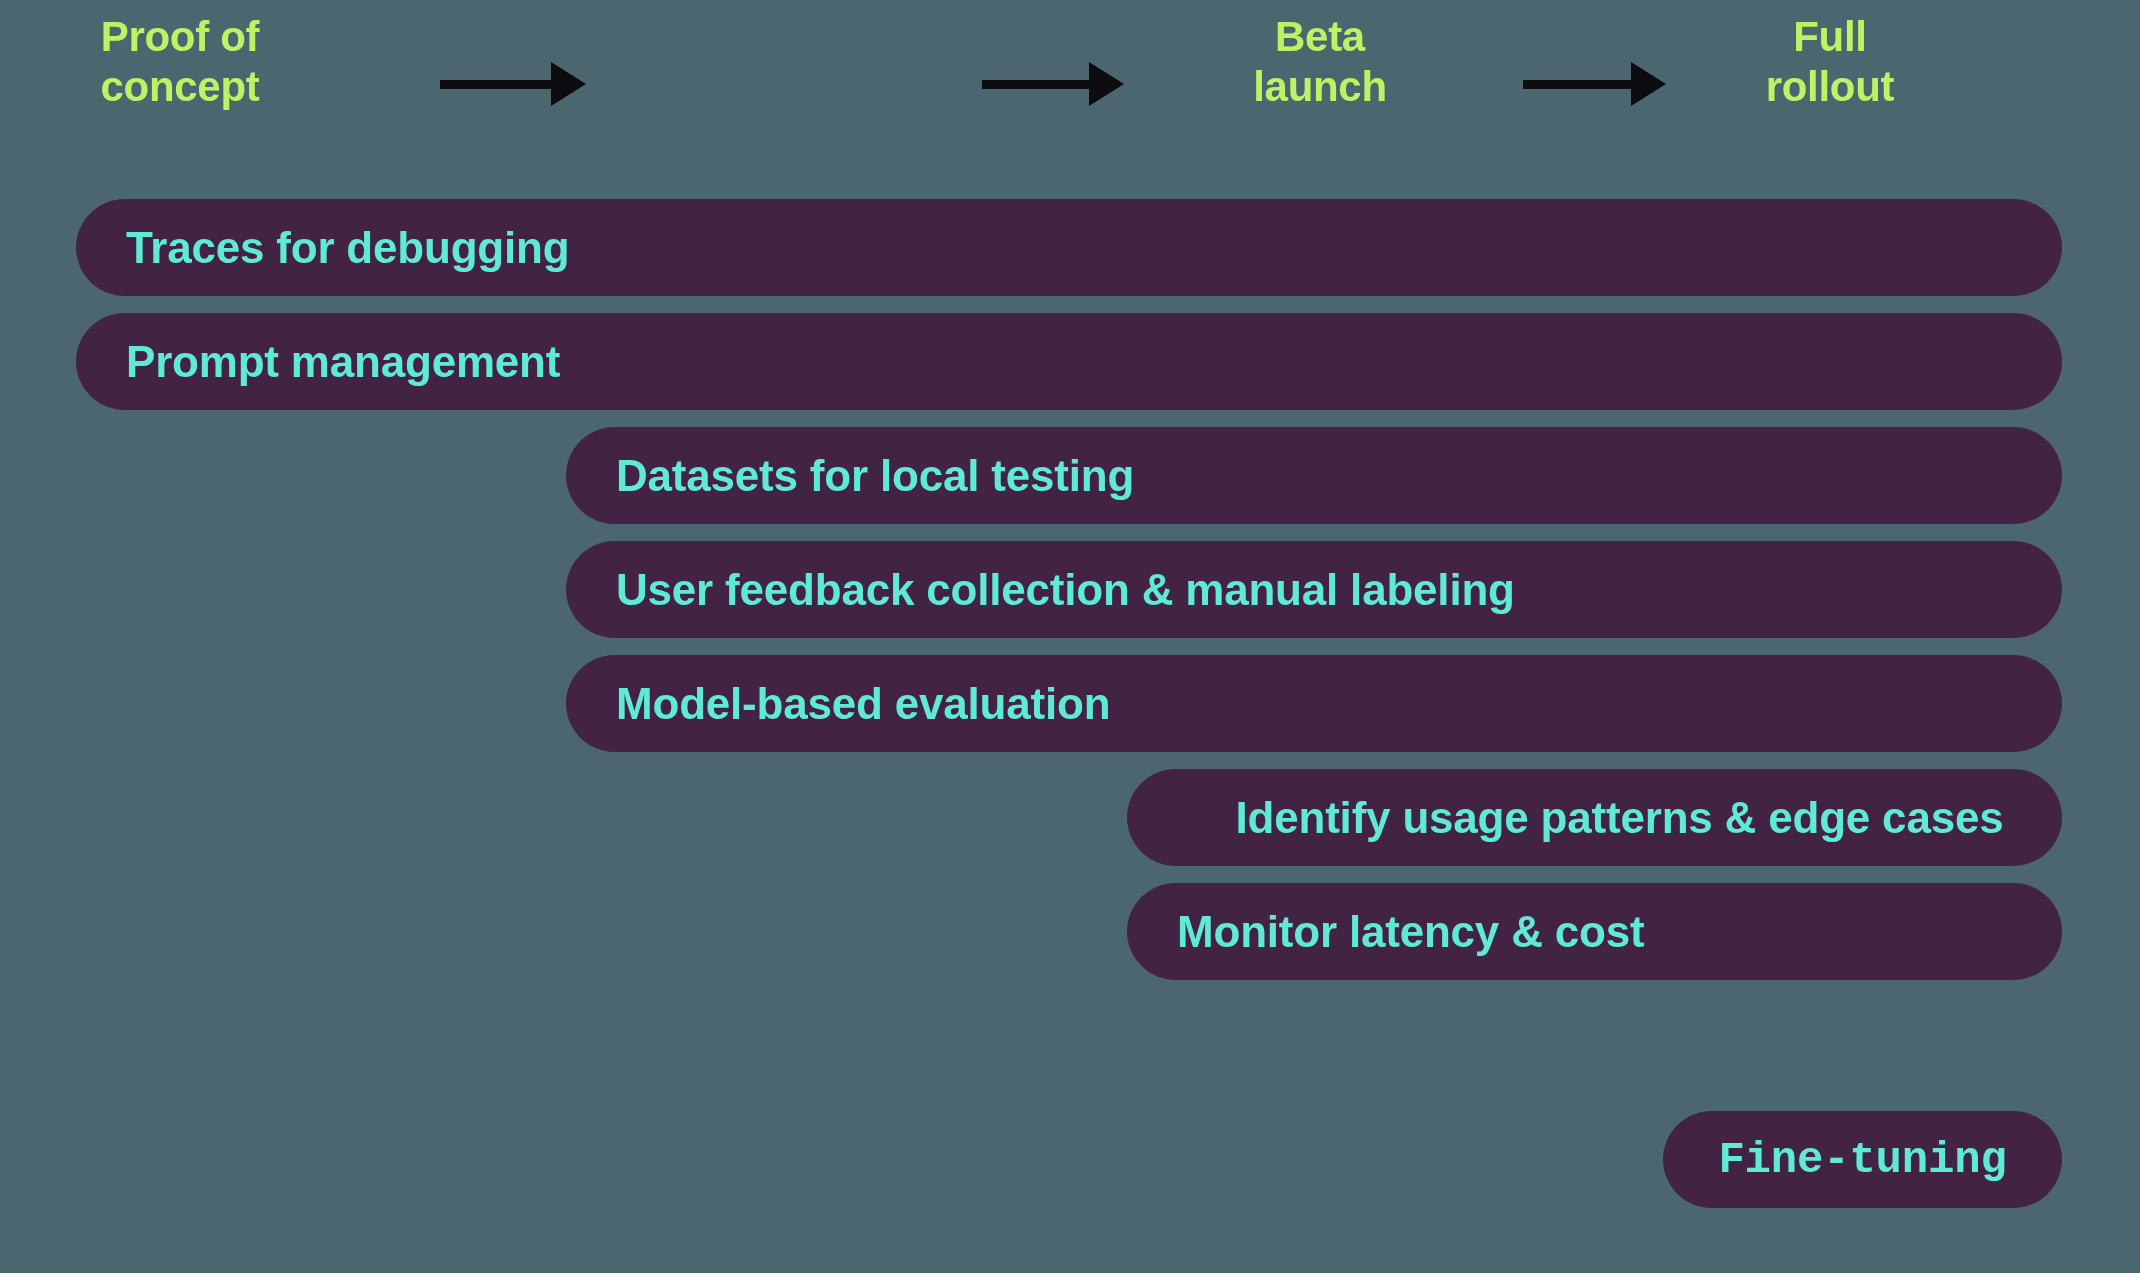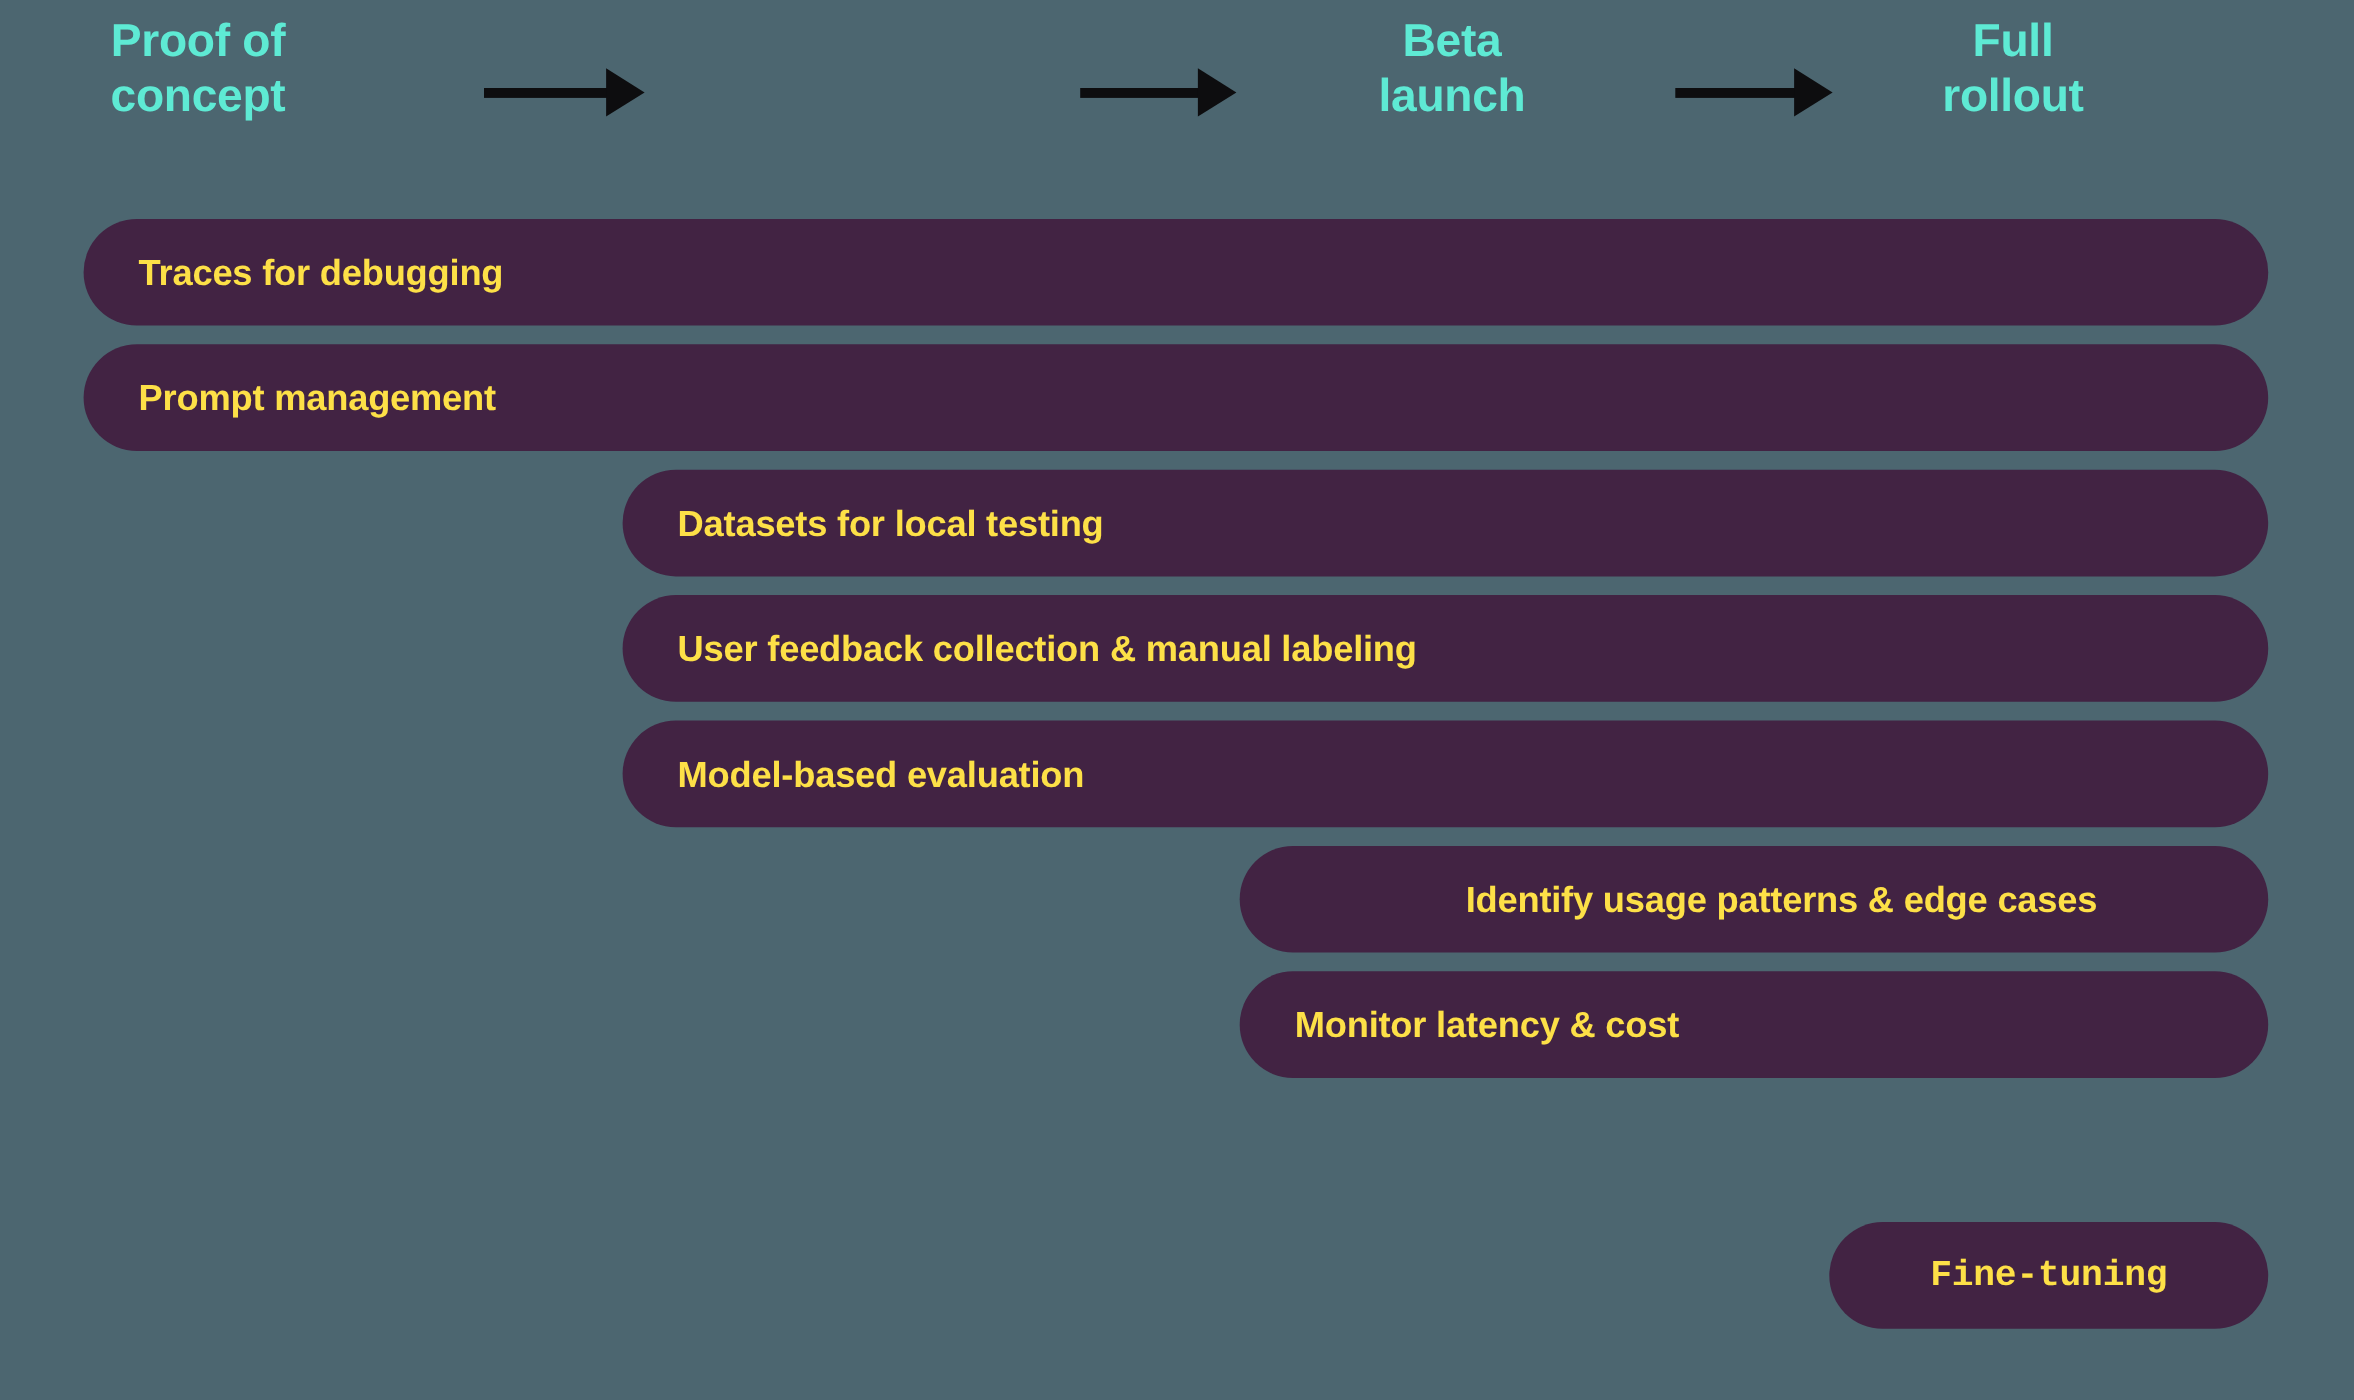--- a/index.html
+++ b/index.html
@@ -26,21 +26,21 @@
     position: absolute;
     left: 0;
     top: 0;
     width: 2140px;
     height: 150px;
   }
   .stage {
     position: absolute;
     top: 12px;
     text-align: center;
-    color: #5eead4;
+    color: #bef264;
     font-size: 42px;
     font-weight: bold;
     line-height: 1.18;
     letter-spacing: -0.3px;
     white-space: pre-line;
   }
   .stage-1 { left: 60px;   width: 240px; }
   .stage-2 { left: 660px;  width: 240px; }
   .stage-3 { left: 1200px; width: 240px; }
   .stage-4 { left: 1700px; width: 260px; }
@@ -87,22 +87,22 @@
   .bar {
     position: absolute;
     height: 97px;
     background: #422343;
     border-radius: 49px;
     display: flex;
     align-items: center;
     box-sizing: border-box;
   }
   .bar-label {
-    color: #fde047;
-    font-size: 33px;
+    color: #5eead4;
+    font-size: 44px;
     font-weight: bold;
     letter-spacing: -0.2px;
     white-space: nowrap;
   }
   .bar.align-left  { justify-content: flex-start; padding-left: 50px; }
   .bar.align-center{ justify-content: center; padding: 0 40px; font-family: Liberation Mono, monospace; }
 </style>
 </head>
 <body>
 

